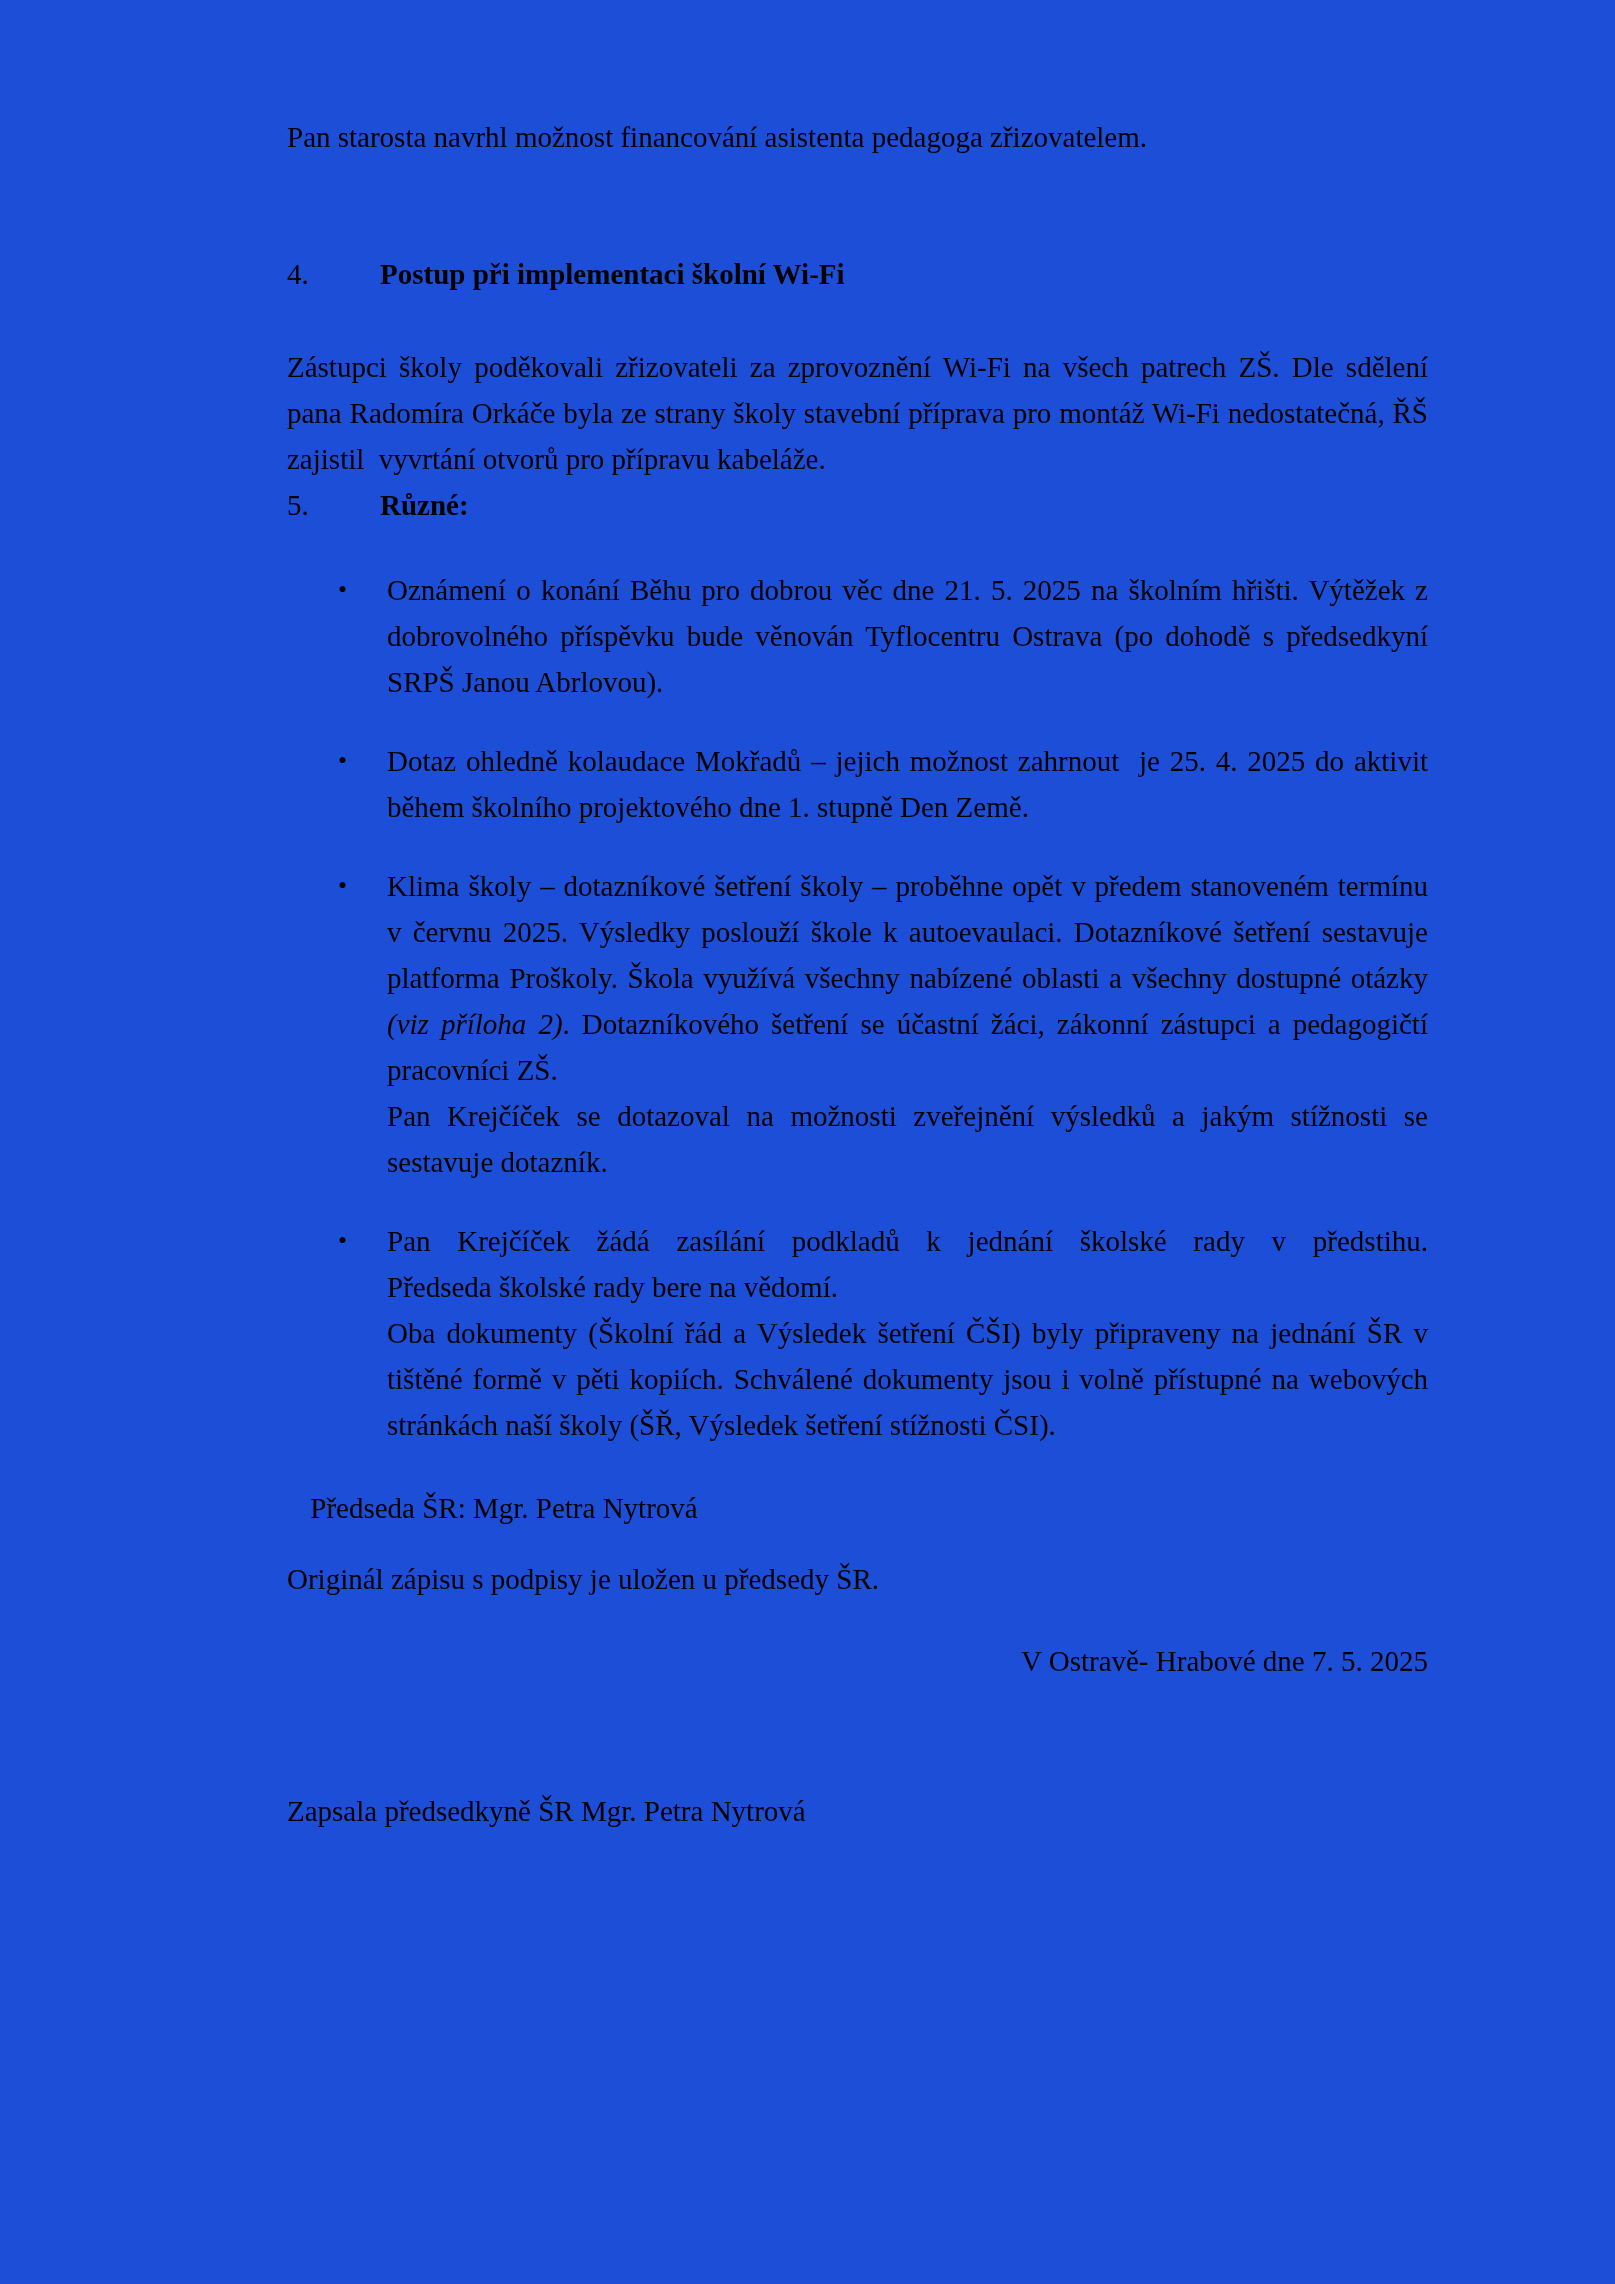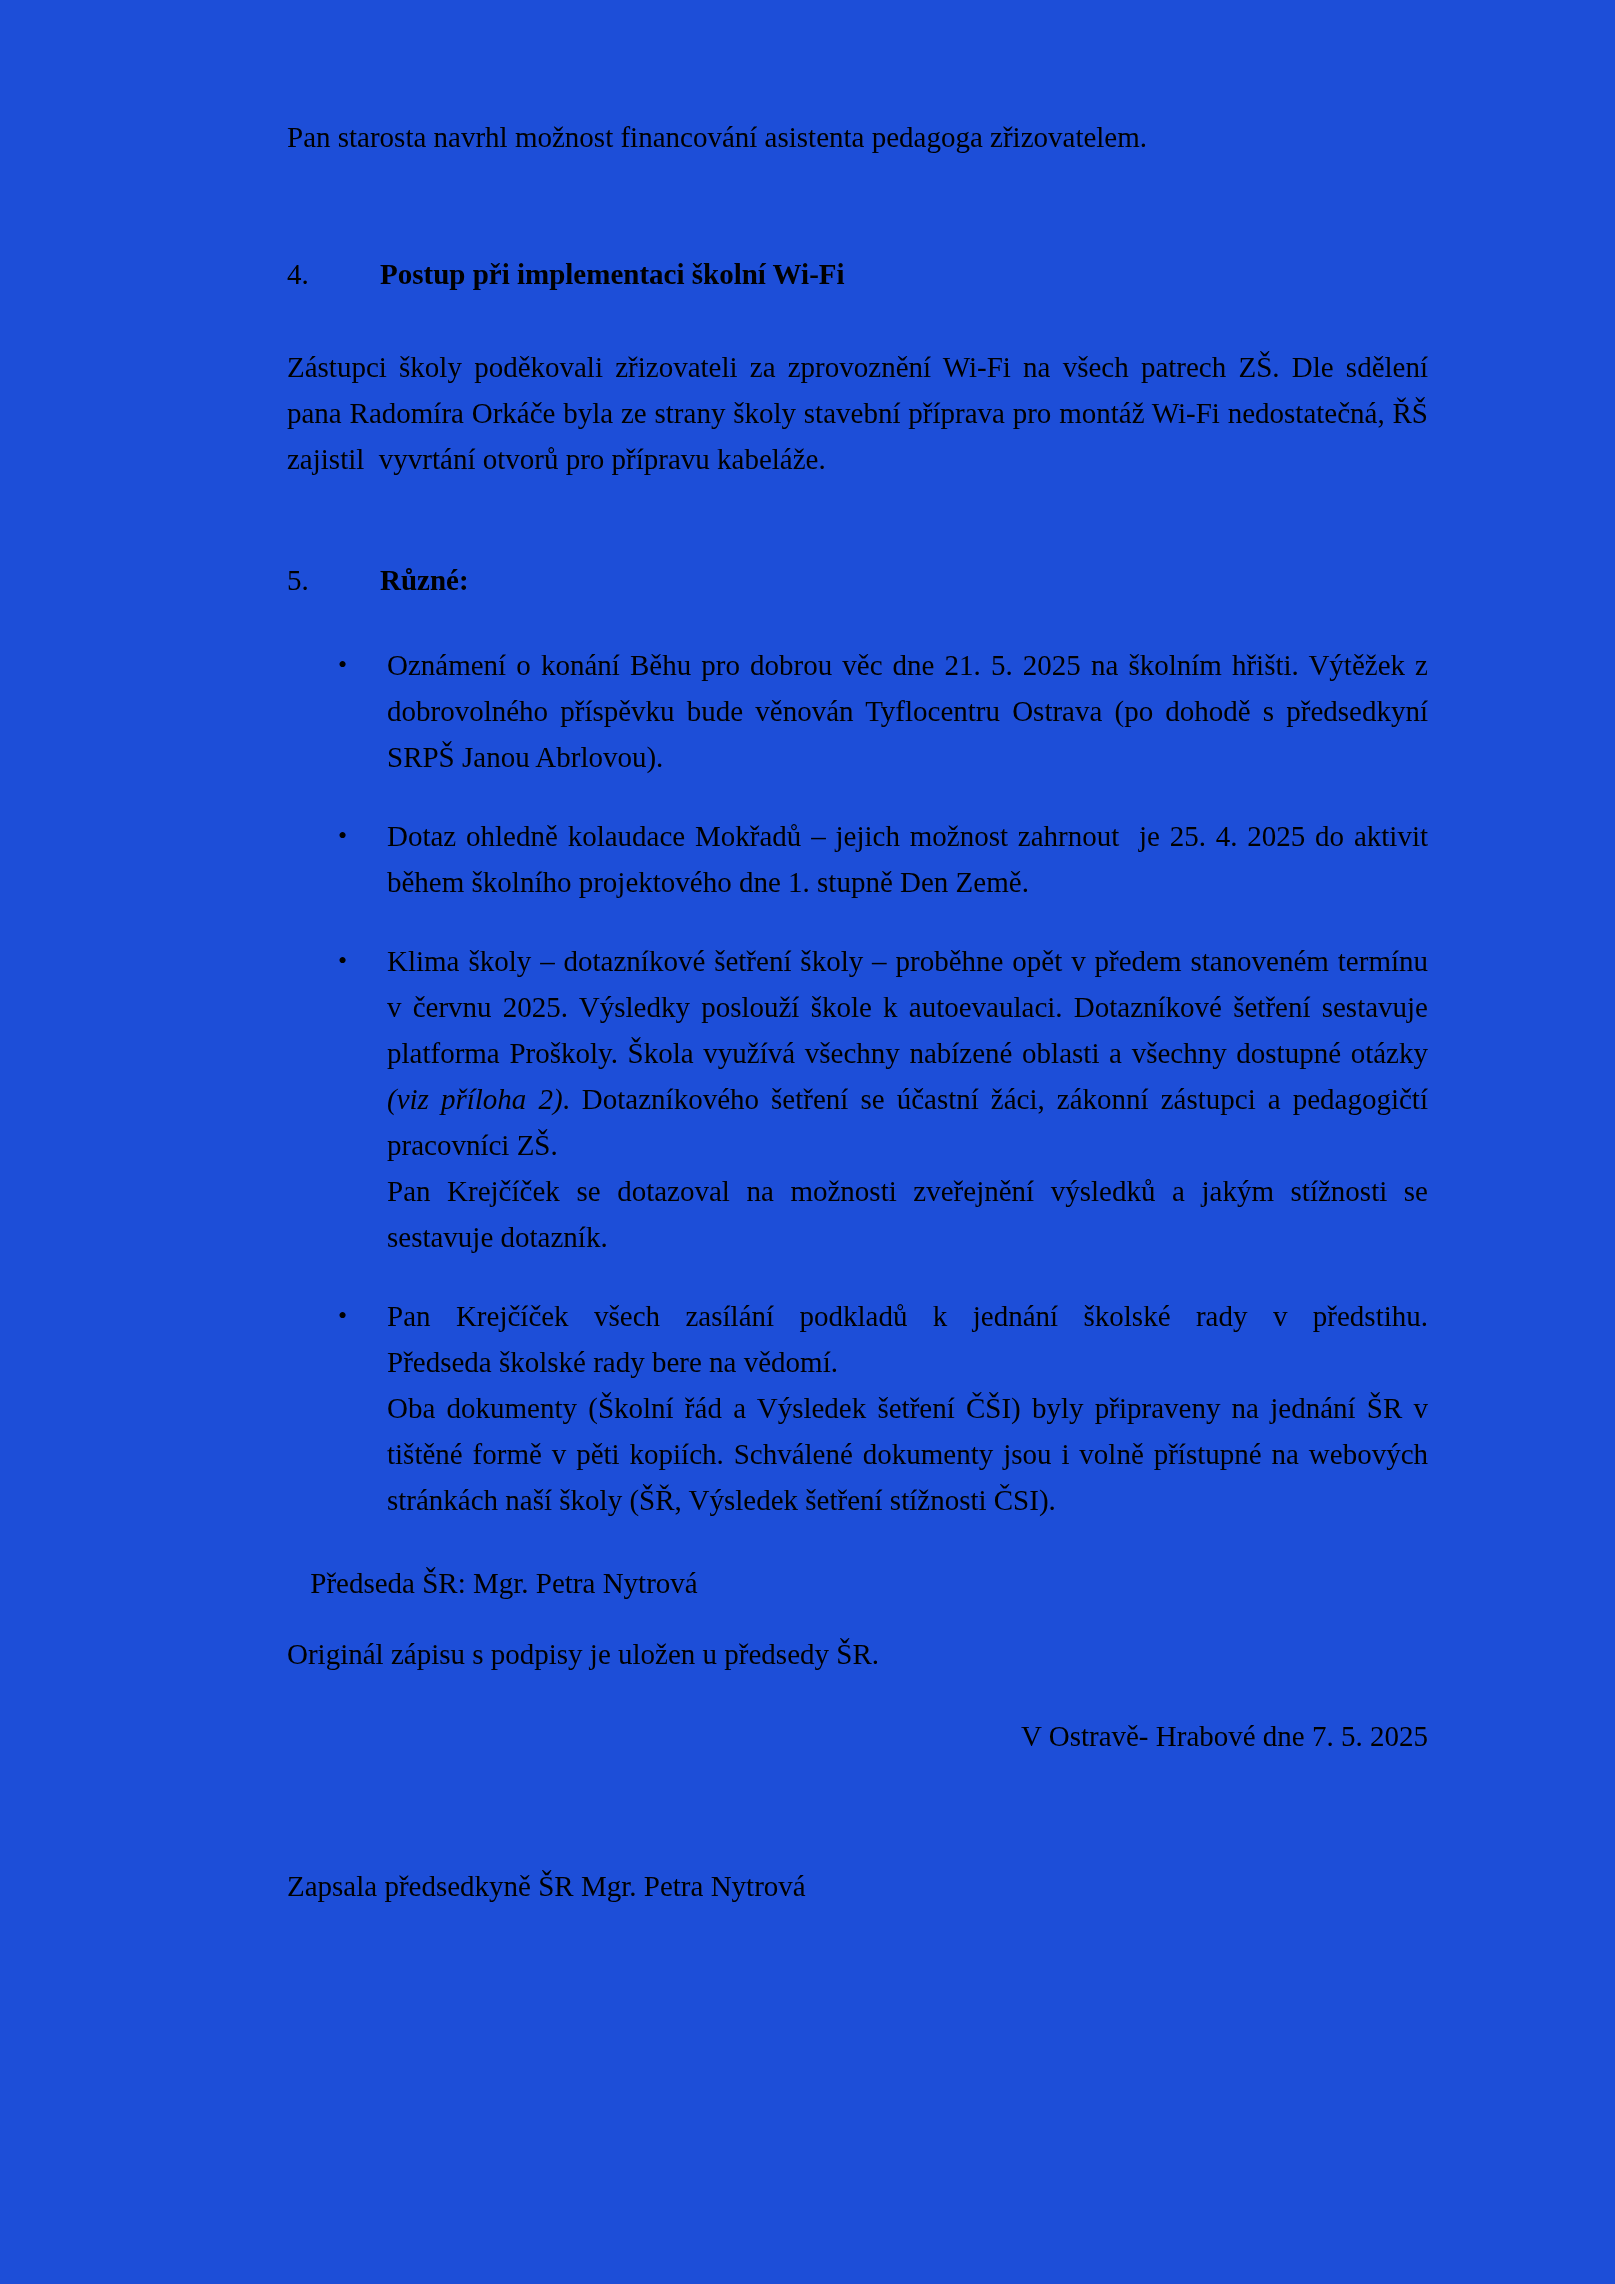--- a/index.html
+++ b/index.html
@@ -20,21 +20,21 @@
   .para{margin:0;}
   .justify{text-align:justify;}
   .heading{font-weight:bold;}
   .heading .num{
     display:inline-block;
     width:93px;
     font-weight:normal;
   }
   .h4{margin-top:91px;}
   .s4-body{margin-top:47px;}
-  .h5{margin-top:75px;}
+  .h5{}
   #bullets{margin-top:39px;}
   .bullet{
     position:relative;
     padding-left:100px;
   }
   .bullet + .bullet{margin-top:33px;}
   .bullet .dot{
     position:absolute;
     left:51px;
     top:0;
@@ -76,21 +76,21 @@
         <span class="dot">•</span>
         <div class="seg align-justify"><span>Dotaz ohledně kolaudace Mokřadů – jejich možnost zahrnout &nbsp;je 25. 4. 2025 do aktivit během školního projektového dne 1. stupně Den Země.</span></div>
       </div>
       <div class="bullet">
         <span class="dot">•</span>
         <div class="seg align-justify"><span>Klima školy – dotazníkové šetření školy – proběhne opět v předem stanoveném termínu v červnu 2025. Výsledky poslouží škole k autoevaulaci. Dotazníkové šetření sestavuje platforma Proškoly. Škola využívá všechny nabízené oblasti a všechny dostupné otázky </span><em>(viz příloha 2)</em><span>. Dotazníkového šetření se účastní žáci, zákonní zástupci a pedagogičtí pracovníci ZŠ.</span></div>
         <div class="seg align-justify"><span>Pan Krejčíček se dotazoval na možnosti zveřejnění výsledků a jakým stížnosti se sestavuje dotazník.</span></div>
       </div>
       <div class="bullet">
         <span class="dot">•</span>
-        <div class="seg align-justify-all"><span>Pan Krejčíček všech zasílání podkladů k jednání školské rady v předstihu.</span></div>
+        <div class="seg align-justify-all"><span>Pan Krejčíček žádá zasílání podkladů k jednání školské rady v předstihu.</span></div>
         <div class="seg align-left"><span>Předseda školské rady bere na vědomí.</span></div>
         <div class="seg align-justify"><span>Oba dokumenty (Školní řád a Výsledek šetření ČŠI) byly připraveny na jednání ŠR v tištěné formě v pěti kopiích. Schválené dokumenty jsou i volně přístupné na webových stránkách naší školy (ŠŘ, Výsledek šetření stížnosti ČSI).</span></div>
       </div>
     </div>
 
   <p class="para chair-line">&nbsp;Předseda ŠR: Mgr. Petra Nytrová</p>
 
   <p class="para original-line">Originál zápisu s podpisy je uložen u předsedy ŠR.</p>
 
   <p class="para place-date-line">V Ostravě- Hrabové dne 7. 5. 2025</p>

